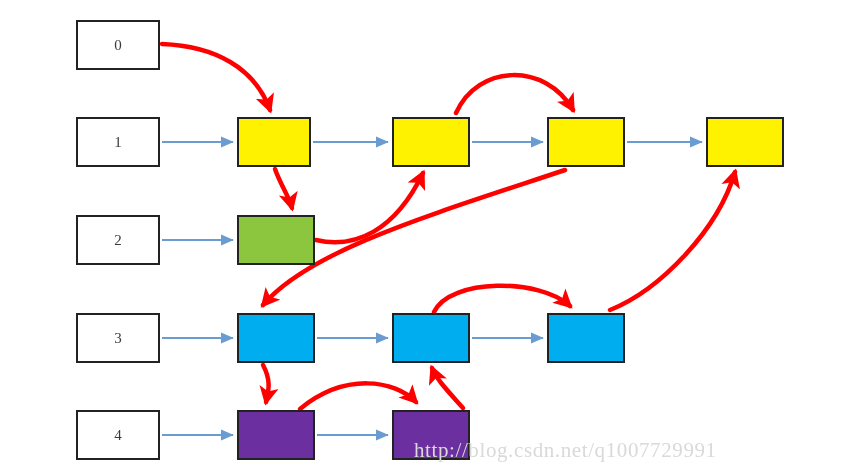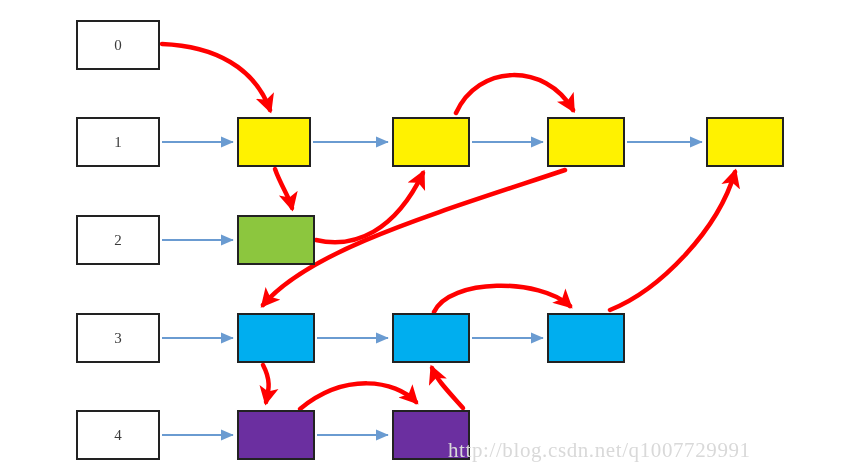--- a/index.html
+++ b/index.html
@@ -13,21 +13,21 @@
     position:absolute;box-sizing:border-box;
     border:2px solid #222222;
   }
   .label-node{
     background:#ffffff;
     display:flex;align-items:center;justify-content:center;
     font-size:15px;color:#3a3a3a;
     font-family:"Liberation Serif", serif;
   }
   .watermark{
-    position:absolute;left:448px;top:438px;
+    position:absolute;left:414px;top:438px;
     font-family:"Liberation Serif", serif;
     font-size:21px;color:#d9d9d9;letter-spacing:0.6px;
     white-space:nowrap;user-select:none;text-align:center;
   }
 </style>
 </head>
 <body>
 
 <div id="canvas">
 

